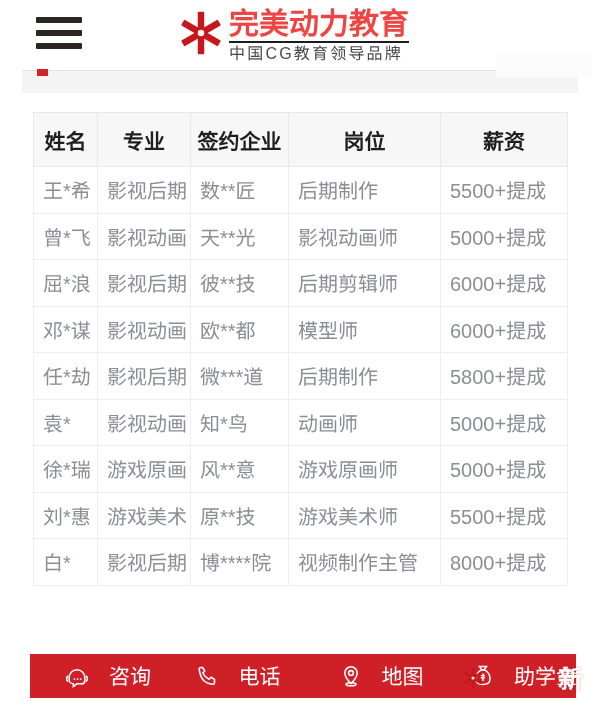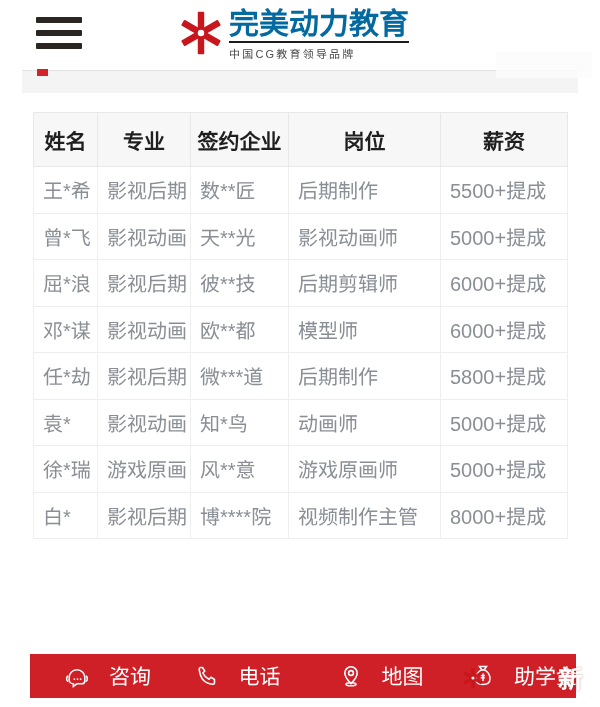--- a/index.html
+++ b/index.html
@@ -67,30 +67,30 @@
 
   .logo-text {
     margin-left: 5px;
     display: flex;
     flex-direction: column;
   }
 
   .logo-title {
     font-size: 30px;
     font-weight: bold;
-    color: #0369a1;
+    color: #ef4444;
     letter-spacing: 0px;
     line-height: 32px;
     border-bottom: 2px solid #1c1c1c;
     padding-bottom: 1px;
     white-space: nowrap;
   }
 
   .logo-sub {
-    font-size: 11px;
+    font-size: 16px;
     color: #4a4a4a;
     letter-spacing: 2.2px;
     line-height: 16px;
     margin-top: 3px;
     white-space: nowrap;
   }
 
   
   .divider-line {
     position: absolute;
@@ -337,20 +337,27 @@
             <td class="">5000+提成</td>
           </tr>
           <tr>
             <td class="name">徐*瑞</td>
             <td class="">游戏原画</td>
             <td class="">风**意</td>
             <td class="">游戏原画师</td>
             <td class="">5000+提成</td>
           </tr>
           <tr>
+            <td class="name">刘*惠</td>
+            <td class="">游戏美术</td>
+            <td class="">原**技</td>
+            <td class="">游戏美术师</td>
+            <td class="">5500+提成</td>
+          </tr>
+          <tr>
             <td class="name">白*</td>
             <td class="">影视后期</td>
             <td class="">博****院</td>
             <td class="">视频制作主管</td>
             <td class="">8000+提成</td>
           </tr>
         </tbody>
     </table>
   </div>
 

